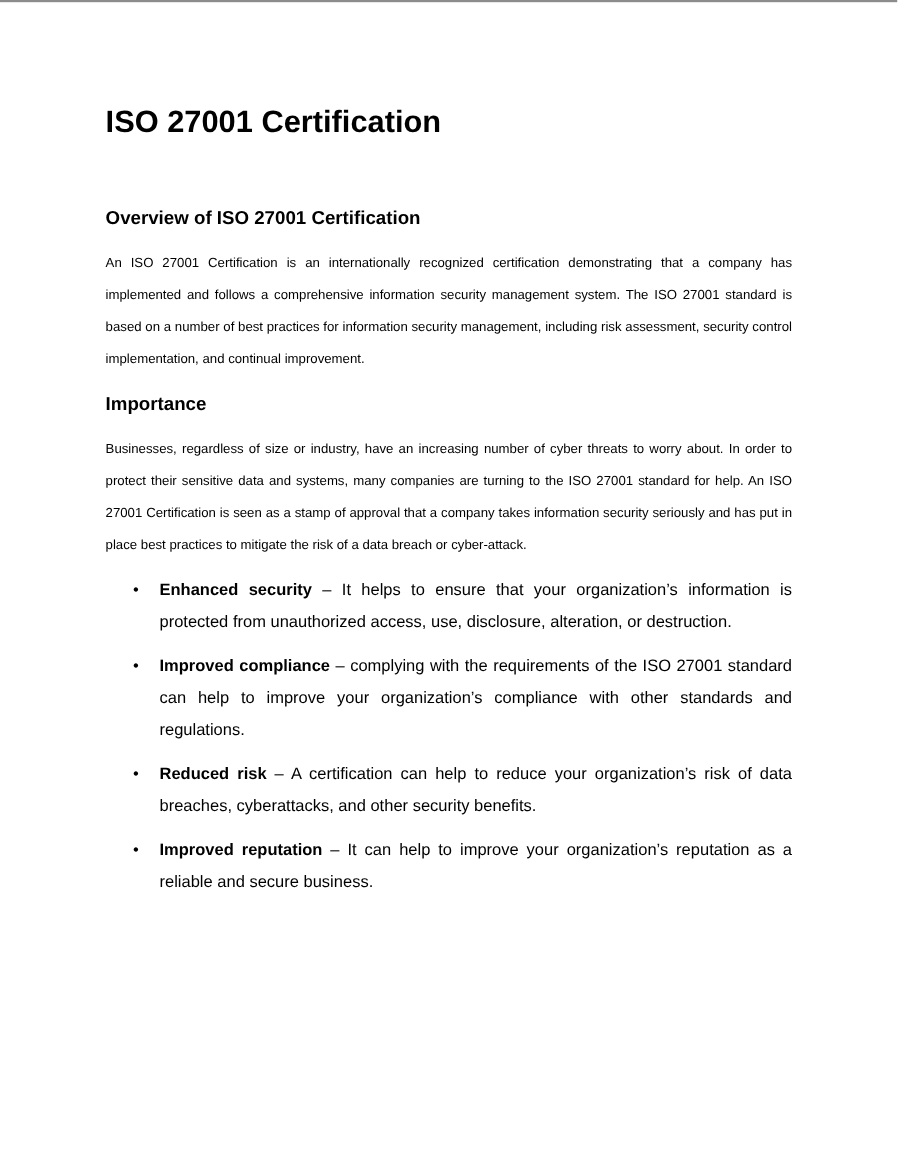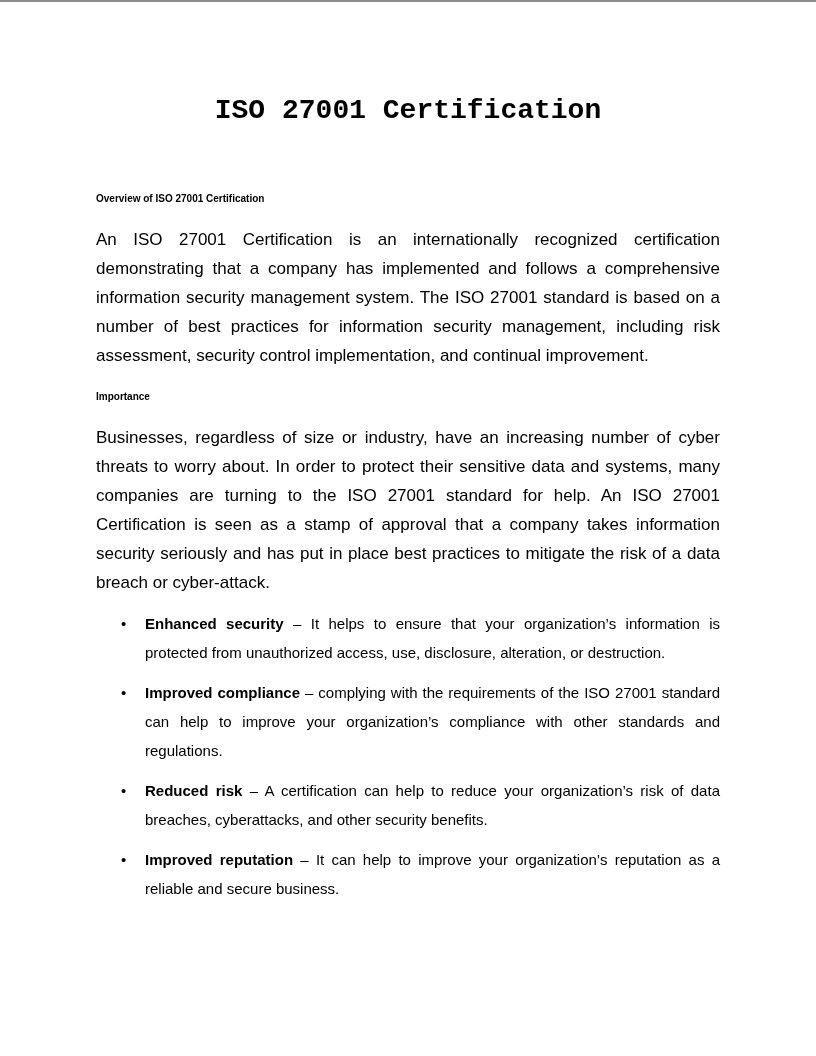--- a/index.html
+++ b/index.html
@@ -23,32 +23,30 @@
     top: 0;
     left: 0;
     width: 100%;
     height: 2px;
     background: #8c8c8c;
   }
   .doc-title {
     font-size: 28px;
     line-height: 34px;
     font-weight: 700;
-    text-align: center;
     margin: 0 0 56px 0;
-    font-family: Liberation Mono, monospace;
   }
   .heading {
-    font-size: 10px;
+    font-size: 17px;
     line-height: 29px;
     font-weight: 700;
     margin: 12px 0;
   }
   .para {
-    font-size: 17px;
+    font-size: 12px;
     line-height: 29px;
     margin: 12px 0;
     text-align: justify;
     text-justify: inter-word;
   }
   section { margin: 0; }
   ul.benefits {
     list-style: none;
     margin: 12px 0 0 0;
     padding: 0;

